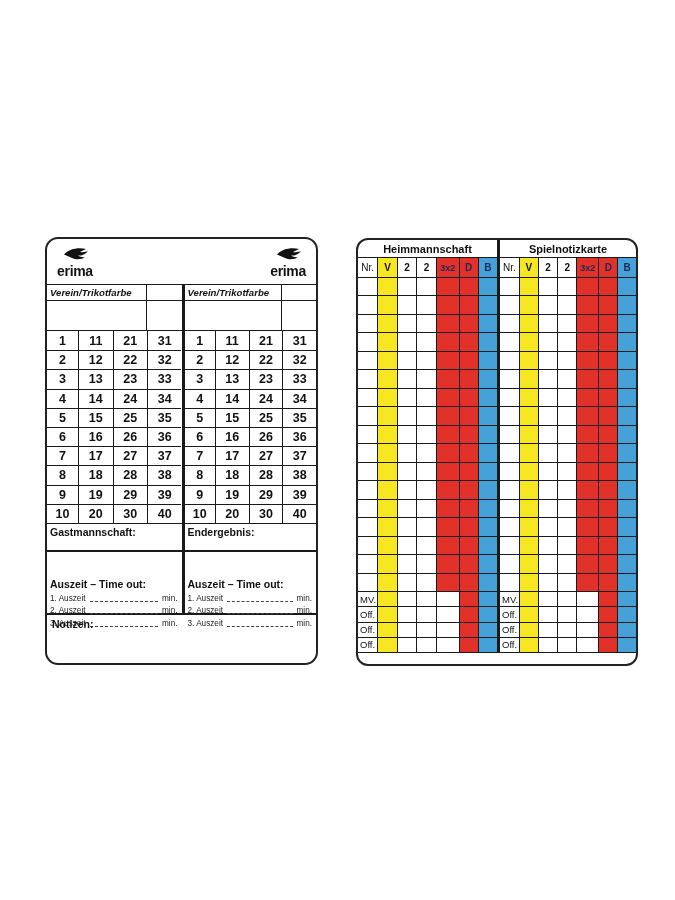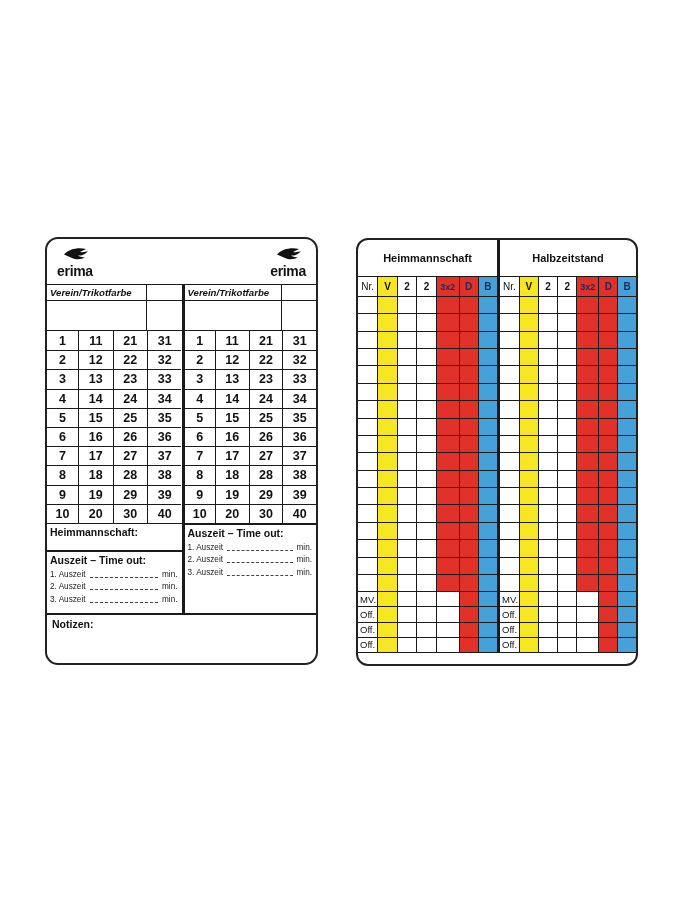--- a/index.html
+++ b/index.html
@@ -27,30 +27,30 @@
   .verein-label{flex:1;font-weight:700;font-size:9.6px;padding:2px 0 0 3px;white-space:nowrap;font-style:italic;}
   .verein-endcell{width:26%;border-left:1.6px solid #1a1a1a;}
   .verein-empty-row{height:29px;display:flex;border-bottom:1.6px solid #1a1a1a;}
   .verein-empty-row .sp{flex:1;}
   .score-grid{height:192px;display:grid;grid-template-columns:0.9fr 1fr 1fr 1fr;grid-auto-rows:1fr;}
   .num-cell{border-left:1.4px solid #1a1a1a;border-top:1.4px solid #1a1a1a;display:flex;align-items:center;justify-content:center;font-weight:700;font-size:12.5px;}
   .num-cell:nth-child(4n+1){border-left:none;}
   .num-cell:nth-child(-n+4){border-top:none;}
   .result-row{height:27px;border-top:1.4px solid #1a1a1a;font-weight:700;font-size:10.5px;padding:2px 0 0 3px;box-sizing:border-box;}
   .timeout{height:63px;border-top:2.6px solid #1a1a1a;padding:2px 4px 0 3px;box-sizing:border-box;}
-  .timeout-header{font-weight:700;font-size:10.5px;}
+  .timeout-header{font-weight:700;font-size:10.5px;margin-top:24px;}
   .timeout-row{display:flex;align-items:flex-end;font-size:8.2px;margin-top:3.5px;color:#222;}
   .timeout-line{flex:1;border-bottom:1.2px dashed #444;margin:0 4px 1px 4px;height:7px;}
   .notizen{border-top:2.6px solid #1a1a1a;height:48px;padding:3px 0 0 5px;font-weight:700;font-size:10.5px;box-sizing:border-box;}
   
   #right-card{left:356px;top:238px;width:282px;height:428px;border-radius:12px;}
   .rc-halves{display:flex;height:412px;}
   .rc-half{width:50%;box-sizing:border-box;display:flex;flex-direction:column;}
   .rc-half.rgt{border-left:3.5px solid #1a1a1a;}
-  .rc-title{height:37px;border-bottom:1.6px solid #1a1a1a;display:flex;align-items:center;justify-content:center;font-weight:700;font-size:11px;box-sizing:border-box;}
+  .rc-title{height:18px;border-bottom:1.6px solid #1a1a1a;display:flex;align-items:center;justify-content:center;font-weight:700;font-size:11px;box-sizing:border-box;}
   .rc-table{flex:1;display:grid;grid-template-columns:1fr 1.02fr 1.02fr 1.02fr 1.18fr 1fr 1fr;grid-template-rows:19px repeat(17,1fr) repeat(4,15.2px);}
   .rc-cell{border-left:1.4px solid #1a1a1a;border-top:1.4px solid #1a1a1a;display:flex;align-items:center;justify-content:center;overflow:hidden;}
   .rc-cell:nth-child(7n+1){border-left:none;}
   .rc-cell:nth-child(-n+7){border-top:none;}
   .rc-head{font-weight:700;font-size:10px;}
   .rc-head.small{font-size:9px;}
   .rc-head.plain{font-weight:400;font-size:10px;}
   .rc-rowlabel{justify-content:flex-start;font-size:9.5px;padding-left:2px;}
   .rc-bottom{height:12px;border-top:1.6px solid #1a1a1a;}
 </style>
@@ -124,21 +124,21 @@
           <div class="num-cell">9</div>
           <div class="num-cell">19</div>
           <div class="num-cell">29</div>
           <div class="num-cell">39</div>
           <div class="num-cell">10</div>
           <div class="num-cell">20</div>
           <div class="num-cell">30</div>
           <div class="num-cell">40</div>
         </div>
       <div class="result-row">
-        <span>Heimmannschaft:</span>
+        <span>Gastmannschaft:</span>
       </div>
       <div class="timeout">
         <div class="timeout-header">Auszeit – Time out:</div>
         <div class="timeout-row">
           <span>1. Auszeit</span>
           <span class="timeout-line"></span>
           <span>min.</span>
         </div>
         <div class="timeout-row">
           <span>2. Auszeit</span>
@@ -197,20 +197,23 @@
           <div class="num-cell">38</div>
           <div class="num-cell">9</div>
           <div class="num-cell">19</div>
           <div class="num-cell">29</div>
           <div class="num-cell">39</div>
           <div class="num-cell">10</div>
           <div class="num-cell">20</div>
           <div class="num-cell">30</div>
           <div class="num-cell">40</div>
         </div>
+      <div class="result-row">
+        <span>Endergebnis:</span>
+      </div>
       <div class="timeout">
         <div class="timeout-header">Auszeit – Time out:</div>
         <div class="timeout-row">
           <span>1. Auszeit</span>
           <span class="timeout-line"></span>
           <span>min.</span>
         </div>
         <div class="timeout-row">
           <span>2. Auszeit</span>
           <span class="timeout-line"></span>
@@ -385,21 +388,21 @@
           <div class="rc-cell rc-rowlabel" style="background: rgb(255, 255, 255);">Off.</div>
           <div class="rc-cell" style="background: rgb(246, 231, 34);"></div>
           <div class="rc-cell" style="background: rgb(255, 255, 255);"></div>
           <div class="rc-cell" style="background: rgb(255, 255, 255);"></div>
           <div class="rc-cell" style="background: rgb(255, 255, 255);"></div>
           <div class="rc-cell" style="background: rgb(226, 49, 41);"></div>
           <div class="rc-cell" style="background: rgb(71, 161, 217);"></div>
         </div>
     </div>
     <div class="rc-half rgt">
-      <div class="rc-title">Halbzeitstand</div>
+      <div class="rc-title">Spielnotizkarte</div>
       <div class="rc-table">
           <div class="rc-cell rc-head plain" style="background: rgb(255, 255, 255); color: rgb(17, 17, 17);">Nr.</div>
           <div class="rc-cell rc-head" style="background: rgb(246, 231, 34); color: rgb(17, 17, 17);">V</div>
           <div class="rc-cell rc-head" style="background: rgb(255, 255, 255); color: rgb(17, 17, 17);">2</div>
           <div class="rc-cell rc-head" style="background: rgb(255, 255, 255); color: rgb(17, 17, 17);">2</div>
           <div class="rc-cell rc-head small" style="background: rgb(226, 49, 41); color: rgb(29, 42, 92);">3x2</div>
           <div class="rc-cell rc-head" style="background: rgb(226, 49, 41); color: rgb(29, 42, 92);">D</div>
           <div class="rc-cell rc-head" style="background: rgb(71, 161, 217); color: rgb(29, 42, 92);">B</div>
           <div class="rc-cell" style="background: rgb(255, 255, 255);"></div>
           <div class="rc-cell" style="background: rgb(246, 231, 34);"></div>

